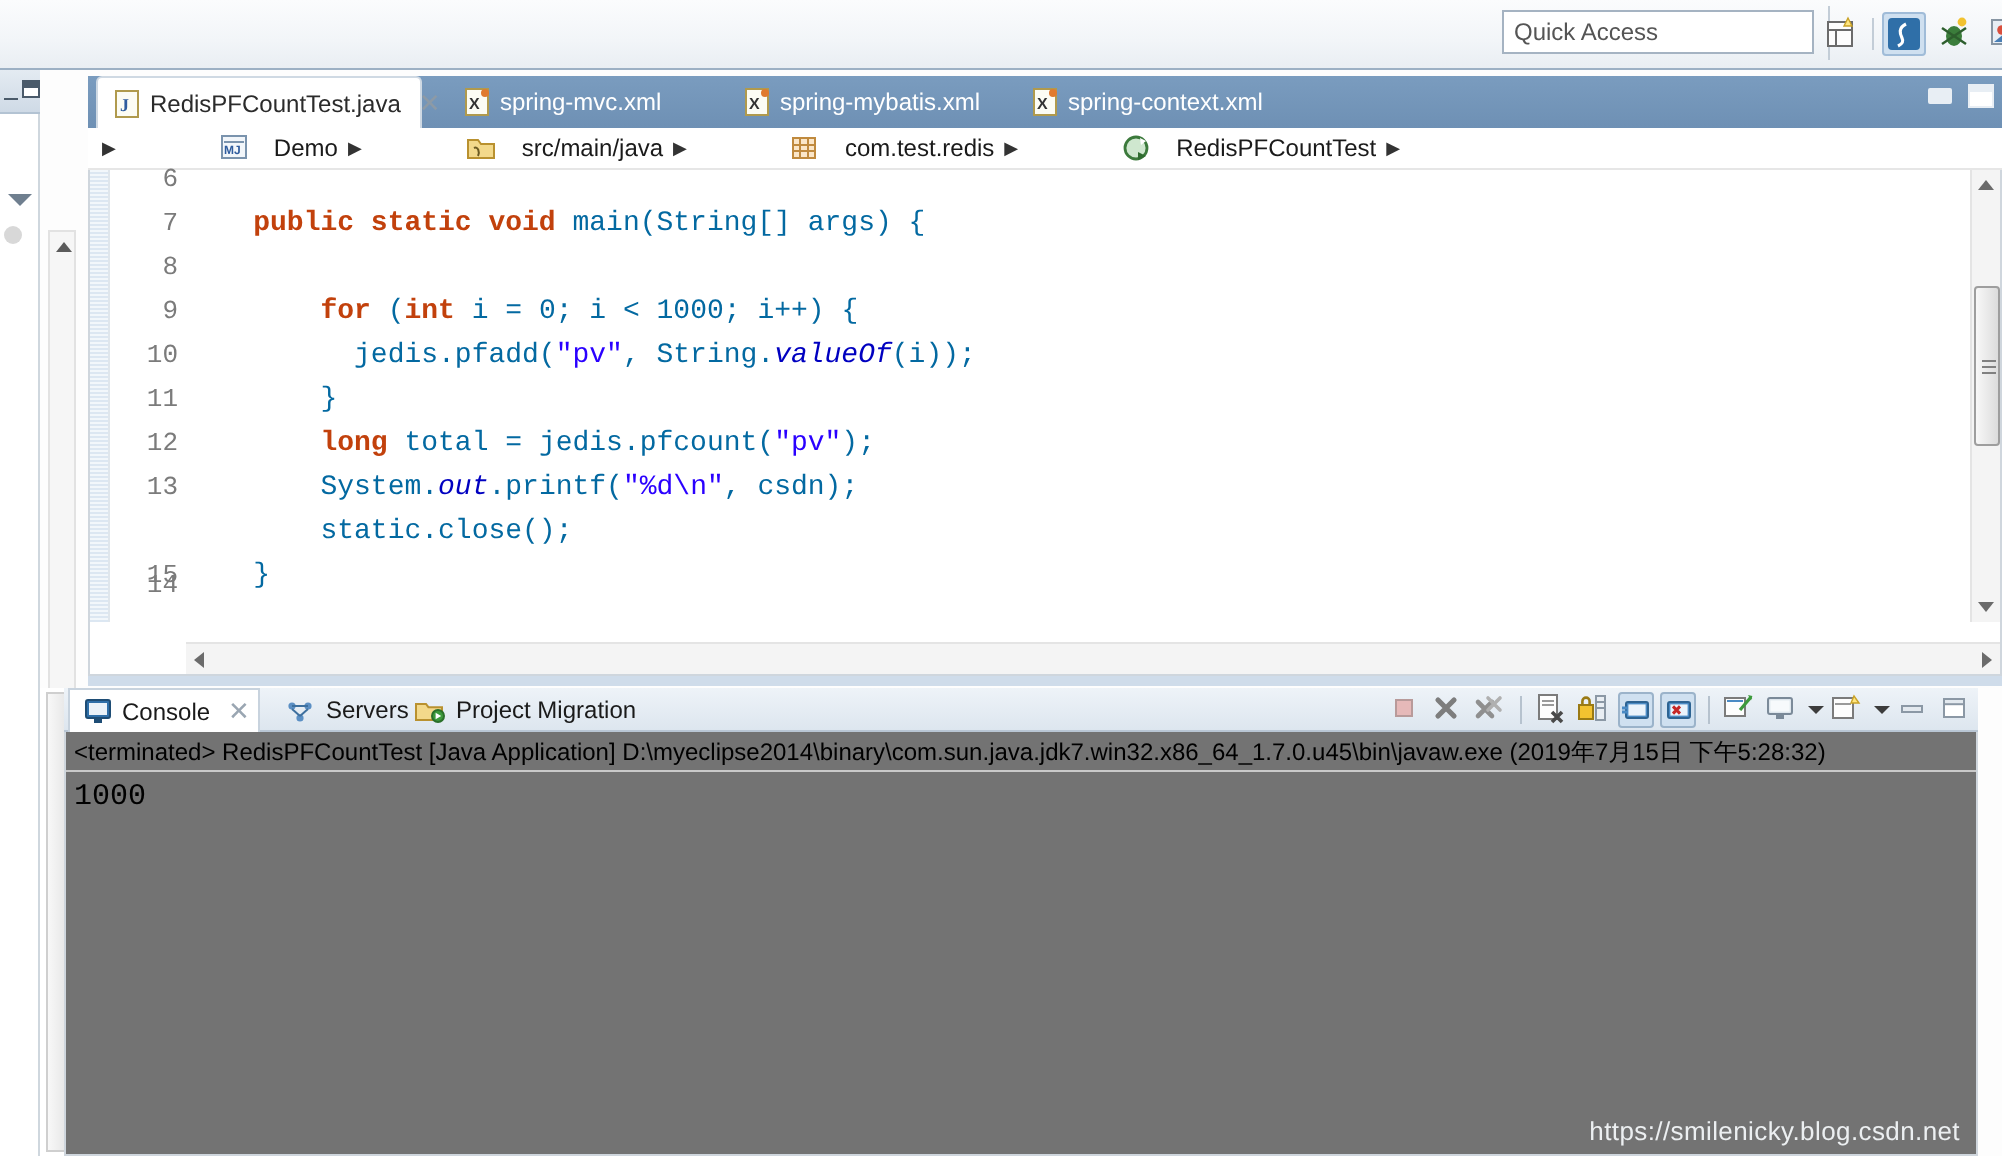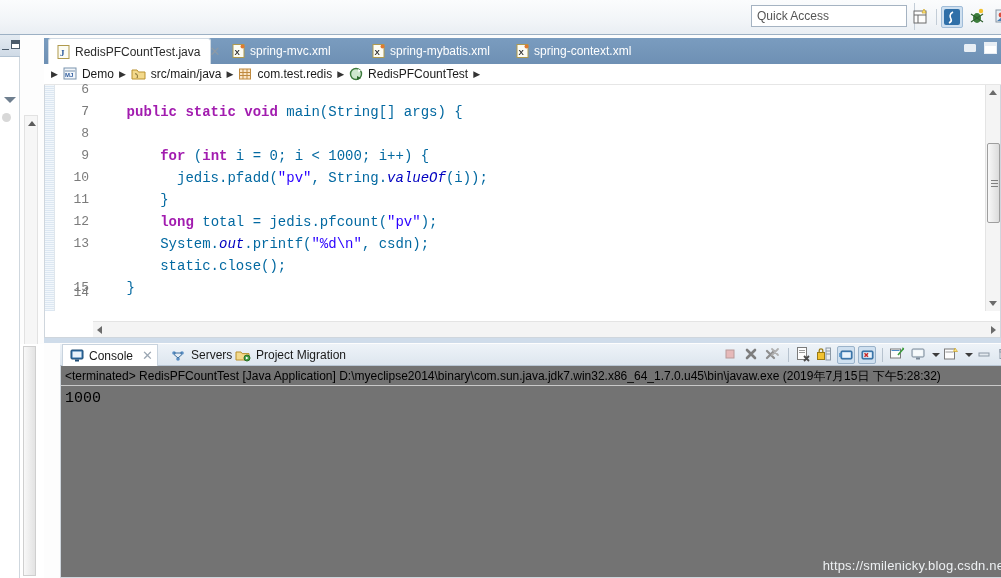--- a/index.html
+++ b/index.html
@@ -117,21 +117,21 @@
   .wb-min { width: 12px; height: 8px; border: 1px solid #e8eef4; background:#e8eef4; border-radius:1px;}
   .wb-max { width: 13px; height: 12px; border: 1.5px solid #e8eef4; background: #ffffff; position:relative;}
   .wb-max:after{content:"";position:absolute;left:0;top:0;right:0;height:3px;background:#e8eef4;}
 
   .breadcrumb {
     position: absolute; left: 0; top: 26px; width: 957px; height: 21px;
     background: #ffffff; border-bottom: 1px solid #e6e6e6;
     display: flex; align-items: center; padding-left: 4px; gap: 2px;
     font-size: 12px; color: #1a1a1a;
   }
-  .bc-item { display:flex; align-items:center; gap:4px; white-space:nowrap; }
+  .bc-item { display:flex; align-items:center; gap:12px; white-space:nowrap;margin-left:47px; }
   .bc-arrow { color:#333; font-size:9px; padding: 0 3px; }
 
   .editor-body {
     position: absolute; left: 0; top: 47px; width: 957px; height: 253px;
     background: #ffffff; border: 1px solid #cfd6dd; border-top: none;
   }
   .ruler-left {
     position:absolute; left:0; top:0; width:10px; height:226px;
     background: #e8f0f8;
     background-image: repeating-linear-gradient(0deg,#dce7f2 0 1px,#f2f7fb 1px 2px);
@@ -157,21 +157,21 @@
   }
   .code-area {
     position: absolute; left: 48px; top: 0; right: 16px; height: 226px;
     overflow: hidden; background:#ffffff;
   }
   .code-line {
     position: absolute; left: 0; height: 22px; line-height: 22px;
     font-family: "Liberation Mono", monospace; font-size: 14px;
     white-space: pre; color: #000;
   }
-  .kw  { color: #a21caf; font-weight: bold; }
+  .kw  { color: #c2410c; font-weight: bold; }
   .str { color: #2a00ff; }
   .stat{ color: #0000c0; font-style: italic; }
   .pln { color: #0369a1; }
 
   .vscroll {
     position: absolute; right: 0; top: 0; width: 15px; height: 226px;
     background: #f4f4f4; border-left: 1px solid #e4e4e4;
   }
   .vs-up, .vs-dn {
     position:absolute; left:3px; width:0;height:0;
@@ -192,21 +192,21 @@
   }
   .hs-l, .hs-r {
     position:absolute; top:4px; width:0;height:0;
     border-top:4px solid transparent;border-bottom:4px solid transparent;
   }
   .hs-l { left:4px; border-right:5px solid #6b6b6b; }
   .hs-r { right:4px; border-left:5px solid #6b6b6b; }
 
   
   .console-part {
-    position: absolute; left: 60px; top: 344px; width: 887px; height: 234px;
+    position: absolute; left: 32px; top: 344px; width: 887px; height: 234px;
   }
   .console-tabbar {
     position: absolute; left: 0; top: 0; width: 957px; height: 22px;
     background: linear-gradient(to bottom,#eef3f8,#dde6ef);
     border-bottom: 1px solid #b9c6d4;
   }
   .ctab {
     position:absolute; top:0; height:22px; display:flex; align-items:center; gap:5px;
     padding: 0 7px; font-size:12px; color:#1a1a1a; white-space:nowrap;
   }

